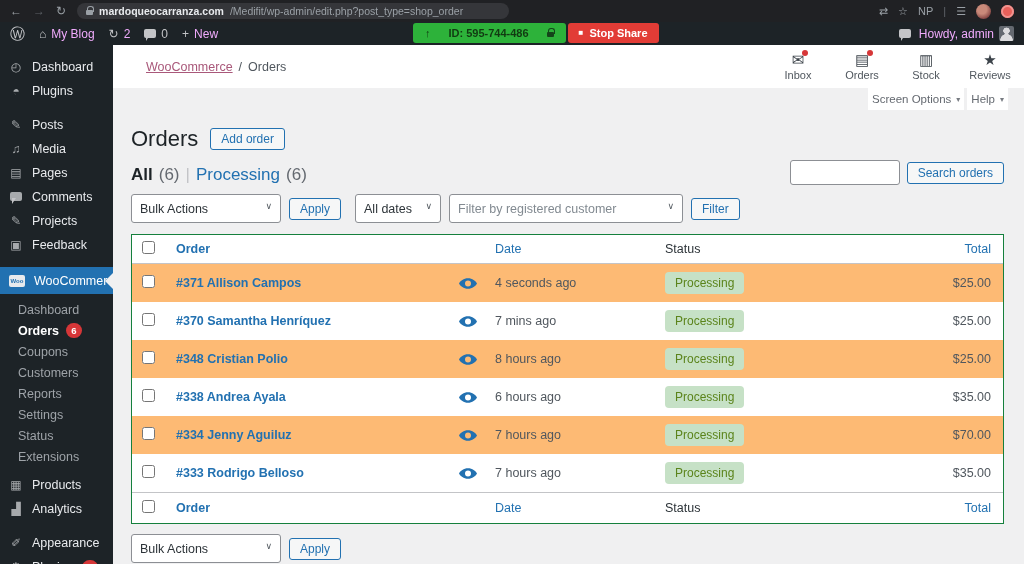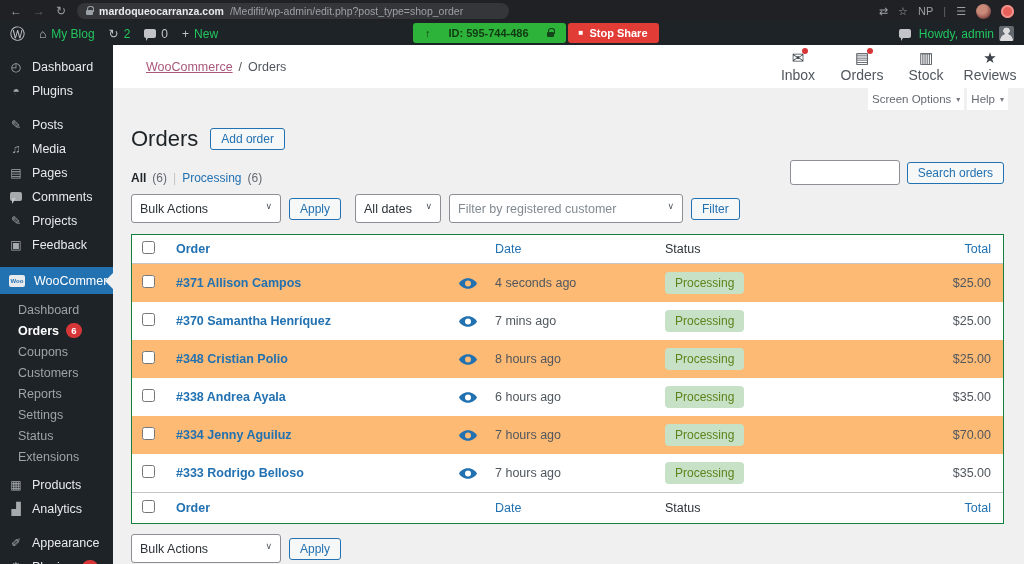--- a/index.html
+++ b/index.html
@@ -22,21 +22,21 @@
   .bm-sep { color:#5f6368; }
   .avatar-circ { width:15px; height:15px; border-radius:50%;
     background:radial-gradient(circle at 40% 35%, #c98a7a 35%, #7a3b3b 80%); }
   .rec-dot { width:13px; height:13px; border-radius:50%; background:#e8605a;
     box-shadow:inset 0 0 0 2px #f0938f; }
 
   
   .admin-bar { position:absolute; top:22px; left:0; right:0; height:23px; background:#1d2327;
     color:#c3c4c7; display:flex; align-items:center; font-size:12px; padding:0 10px; gap:14px; }
   .ab-item { display:flex; align-items:center; gap:5px; cursor:pointer; }
-  .ab-item .lbl { color:#22c55e; }
+  .ab-item .lbl { color:#f0abfc; }
   .wp-logo { font-size:15px; color:#c3c4c7; line-height:1; }
   .bubble { display:inline-block; width:12px; height:9px; background:#c3c4c7; border-radius:2px; position:relative; }
   .bubble::after { content:""; position:absolute; bottom:-3px; left:2px;
     border:3px solid transparent; border-top-color:#c3c4c7; border-left-color:#c3c4c7; border-width:3px 2px; }
   .ab-right { margin-left:auto; display:flex; align-items:center; gap:8px; }
   .admin-avatar { width:15px; height:15px; border-radius:2px; background:#72777c;
     background:radial-gradient(circle at 50% 32%, #dcdcde 3px, rgba(0,0,0,0) 3.5px),
                radial-gradient(circle at 50% 95%, #dcdcde 6px, rgba(0,0,0,0) 6.5px), #646970; }
 
   
@@ -72,34 +72,34 @@
   .content { position:absolute; left:113px; top:45px; right:0; bottom:0; background:#f0f0f1; }
   .content-header { height:43px; background:#fff; display:flex; align-items:center;
     padding:0 14px 0 33px; }
   .breadcrumb { font-size:12.5px; color:#50575e; display:flex; gap:6px; align-items:center; }
   .breadcrumb a { color:#a9587a; text-decoration:underline; cursor:pointer; }
   .activity { margin-left:auto; display:flex; gap:24px; }
   .act { display:flex; flex-direction:column; align-items:center; gap:1px; cursor:pointer; width:40px; }
   .act-ic { font-size:15px; color:#3c434a; line-height:1.1; position:relative; }
   .act-ic.dotted::after { content:""; position:absolute; top:-2px; right:-4px; width:6px; height:6px;
     border-radius:50%; background:#d63638; }
-  .act-lbl { font-size:14px; color:#50575e; }
+  .act-lbl { font-size:11px; color:#50575e; }
 
   .tabs-row { display:flex; justify-content:flex-end; padding-right:16px; gap:3px; }
   .tab { background:#fff; height:22px; display:flex; align-items:center; gap:5px; padding:0 4px;
     font-size:11.5px; color:#646970; cursor:pointer; }
   .tab .chev { font-size:8px; color:#787c82; }
 
   .page-body { padding:10px 20px 0 18px; }
   .title-row { display:flex; align-items:center; gap:12px; margin:6px 0 8px; }
   h1 { font-size:22px; font-weight:400; color:#1d2327; }
   .btn { border:1px solid #2271b1; color:#2271b1; background:#f6f7f7; border-radius:3px;
     font-size:12px; padding:3px 10px; cursor:pointer; font-family:inherit; white-space:nowrap; }
   .views-row { display:flex; align-items:flex-end; justify-content:space-between; margin-bottom:9px; }
-  .views { font-size:12px; color:#646970; display:flex; gap:6px; align-items:center; }
+  .views { font-size:17px; color:#646970; display:flex; gap:6px; align-items:center; }
   .views .all { color:#1d2327; font-weight:bold; }
   .views .sep { color:#c3c4c7; }
   .views a { color:#2271b1; text-decoration:none; cursor:pointer; }
   .search { display:flex; gap:7px; align-items:center; }
   .search input { width:110px; height:25px; border:1px solid #8c8f94; border-radius:3px; background:#fff;
     font-family:inherit; font-size:12px; padding:0 6px; }
 
   .filters-row { display:flex; gap:8px; align-items:center; margin-bottom:11px; }
   .sel { position:relative; display:inline-block; }
   .sel select { appearance:none; -webkit-appearance:none; border:1px solid #8c8f94; border-radius:3px;

